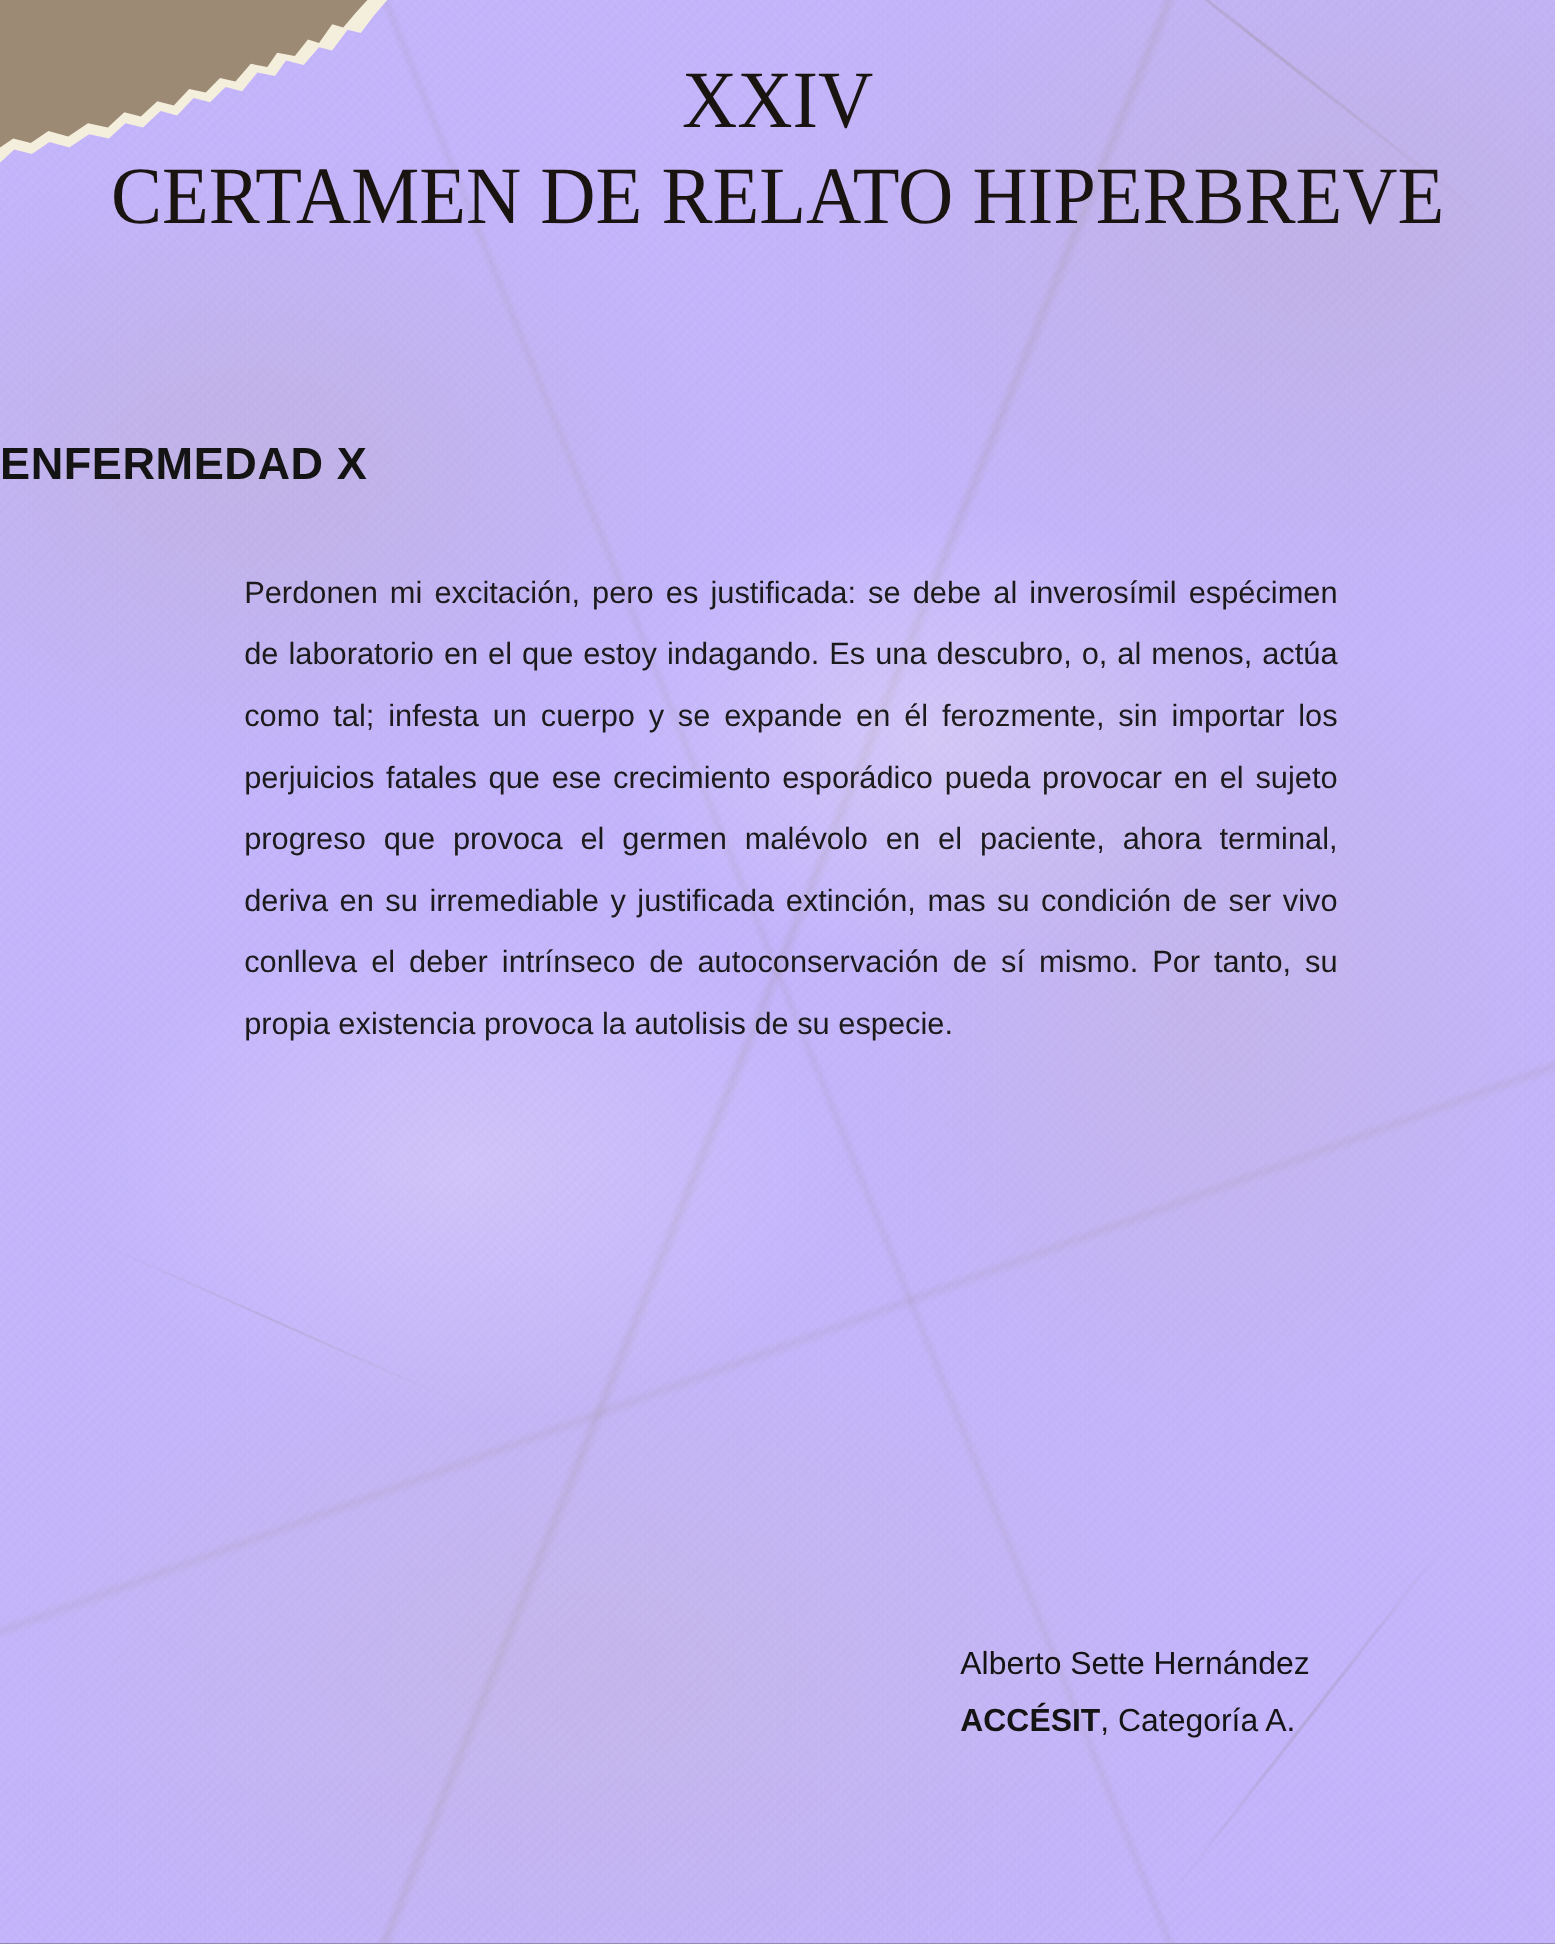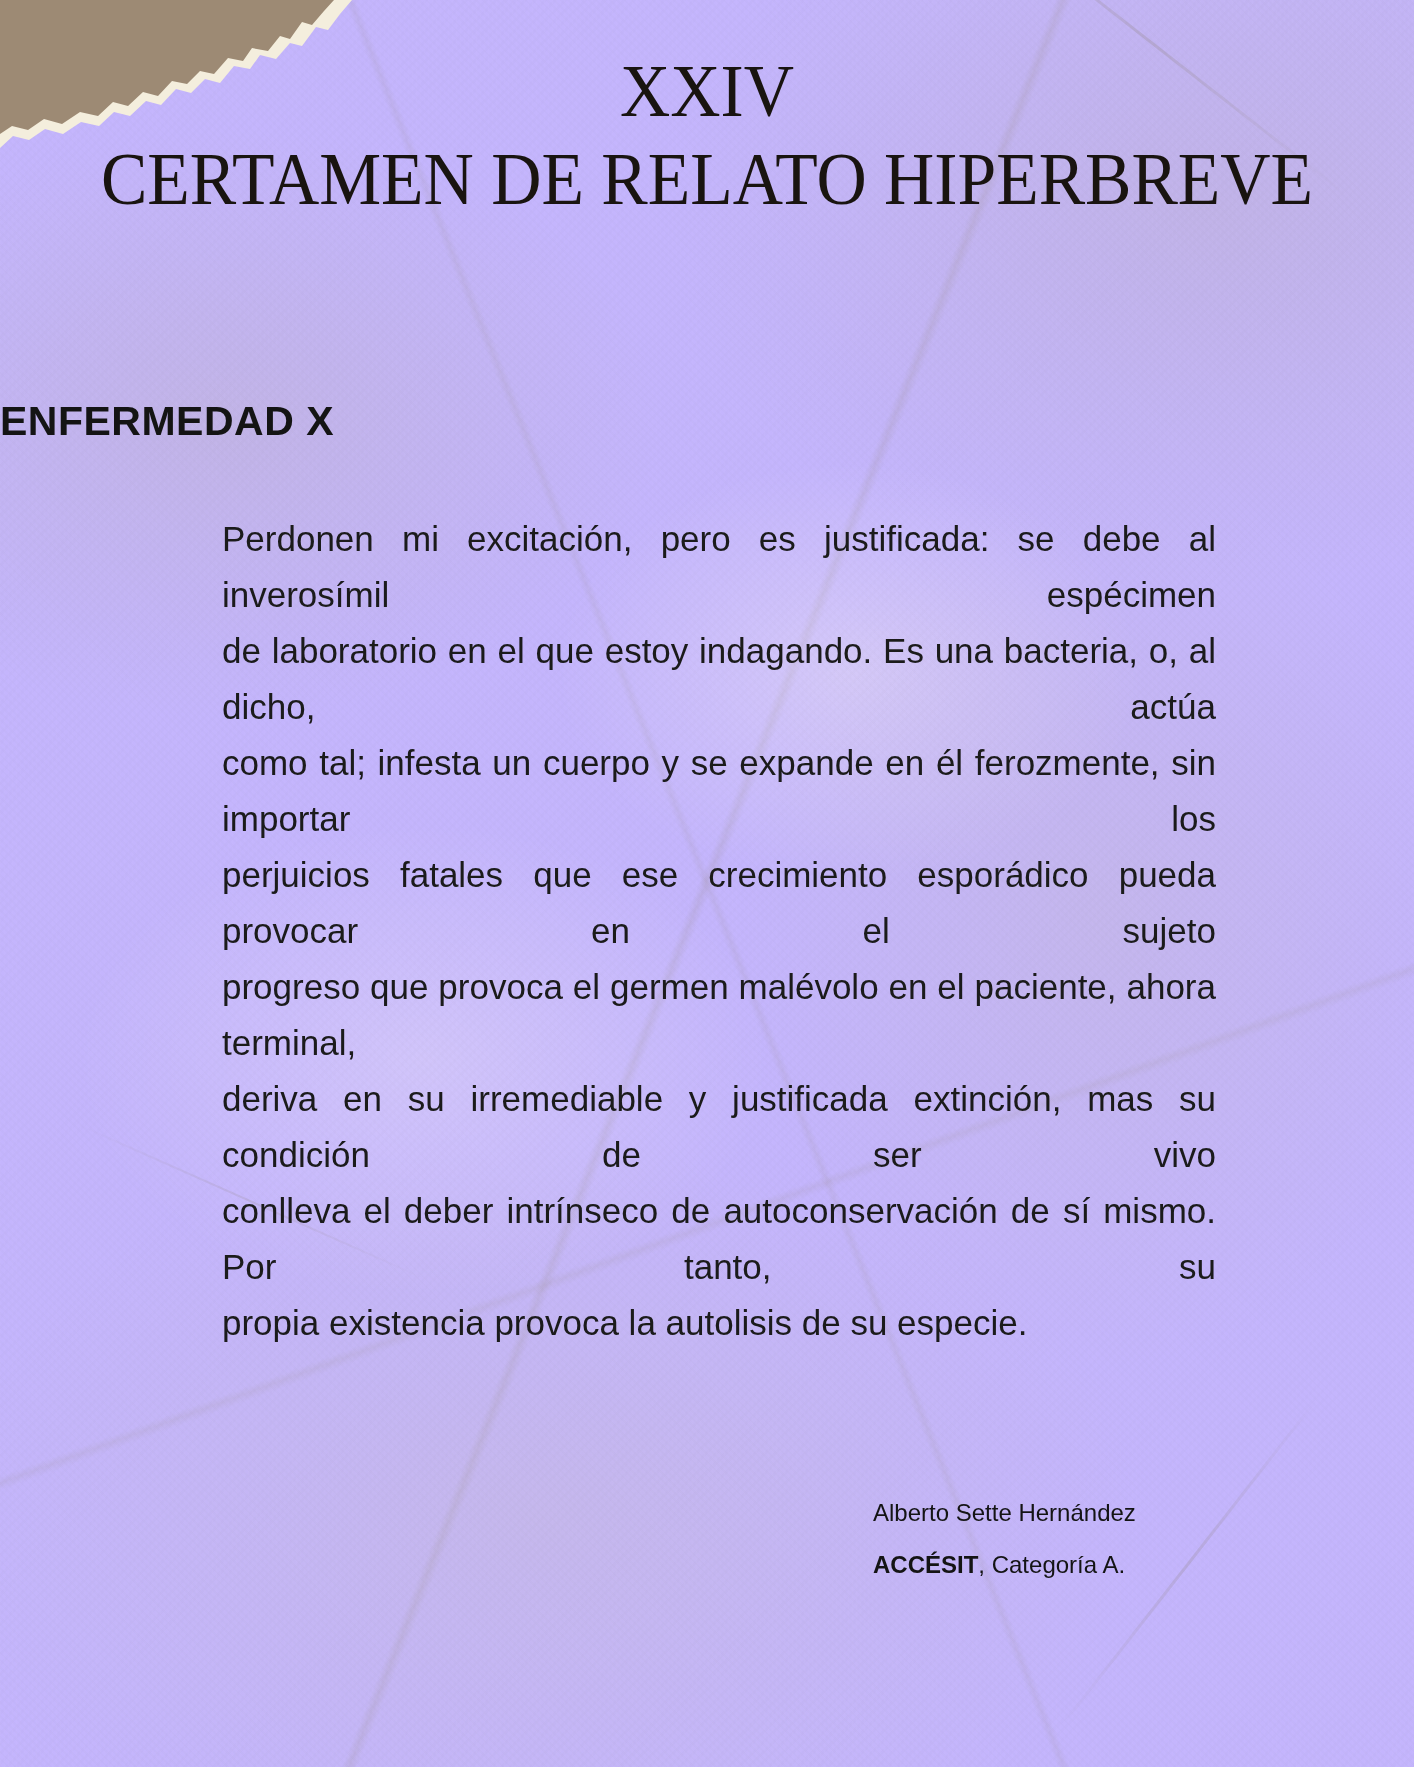--- a/index.html
+++ b/index.html
@@ -49,27 +49,27 @@
     white-space: nowrap;
   }
   .story-title {
     position: absolute; left: 0; top: 396px; width: 100%; margin: 0;
     text-align: left; color: #141414;
     font-size: 41px; line-height: 50px; font-weight: bold;
     letter-spacing: 0.5px;
   }
   .story-body {
     position: absolute; left: 222px; top: 511px; width: 994px;
-    color: #1b1b1b; font-size: 35px;
+    color: #1b1b1b; font-size: 28px;
   }
   .story-body .line { line-height: 56px; white-space: normal; }
   .story-body .line.just { text-align: justify; text-align-last: justify; -moz-text-align-last: justify; }
   .signature {
     position: absolute; left: 873px; top: 1487px;
-    color: #141414; font-size: 24px; line-height: 52px;
+    color: #141414; font-size: 29px; line-height: 52px;
   }
   .signature .bold { font-weight: bold; }
 </style>
 </head>
 <body>
 
 <div class="page">
   <div class="texture"></div>
   <div class="grain"></div>
   <div class="crease crease-1"></div>
@@ -84,21 +84,21 @@
   <header class="title">
     <div>XXIV</div>
     <div>CERTAMEN DE RELATO HIPERBREVE</div>
   </header>
 
   <h1 class="story-title">ENFERMEDAD X</h1>
 
   <main class="story-body">
       <div>
         <div class="line just">Perdonen mi excitación, pero es justificada: se debe al inverosímil espécimen</div>
-        <div class="line just">de laboratorio en el que estoy indagando. Es una bacteria, o, al dicho, actúa</div>
+        <div class="line just">de laboratorio en el que estoy indagando. Es una descubro, o, al menos, actúa</div>
         <div class="line just">como tal; infesta un cuerpo y se expande en él ferozmente, sin importar los</div>
         <div class="line just">perjuicios fatales que ese crecimiento esporádico pueda provocar en el sujeto</div>
         <div class="line just">progreso que provoca el germen malévolo en el paciente, ahora terminal,</div>
         <div class="line just">deriva en su irremediable y justificada extinción, mas su condición de ser vivo</div>
         <div class="line just">conlleva el deber intrínseco de autoconservación de sí mismo. Por tanto, su</div>
         <div class="line">propia existencia provoca la autolisis de su especie.</div>
       </div>
     </main>
 
   <footer class="signature">

